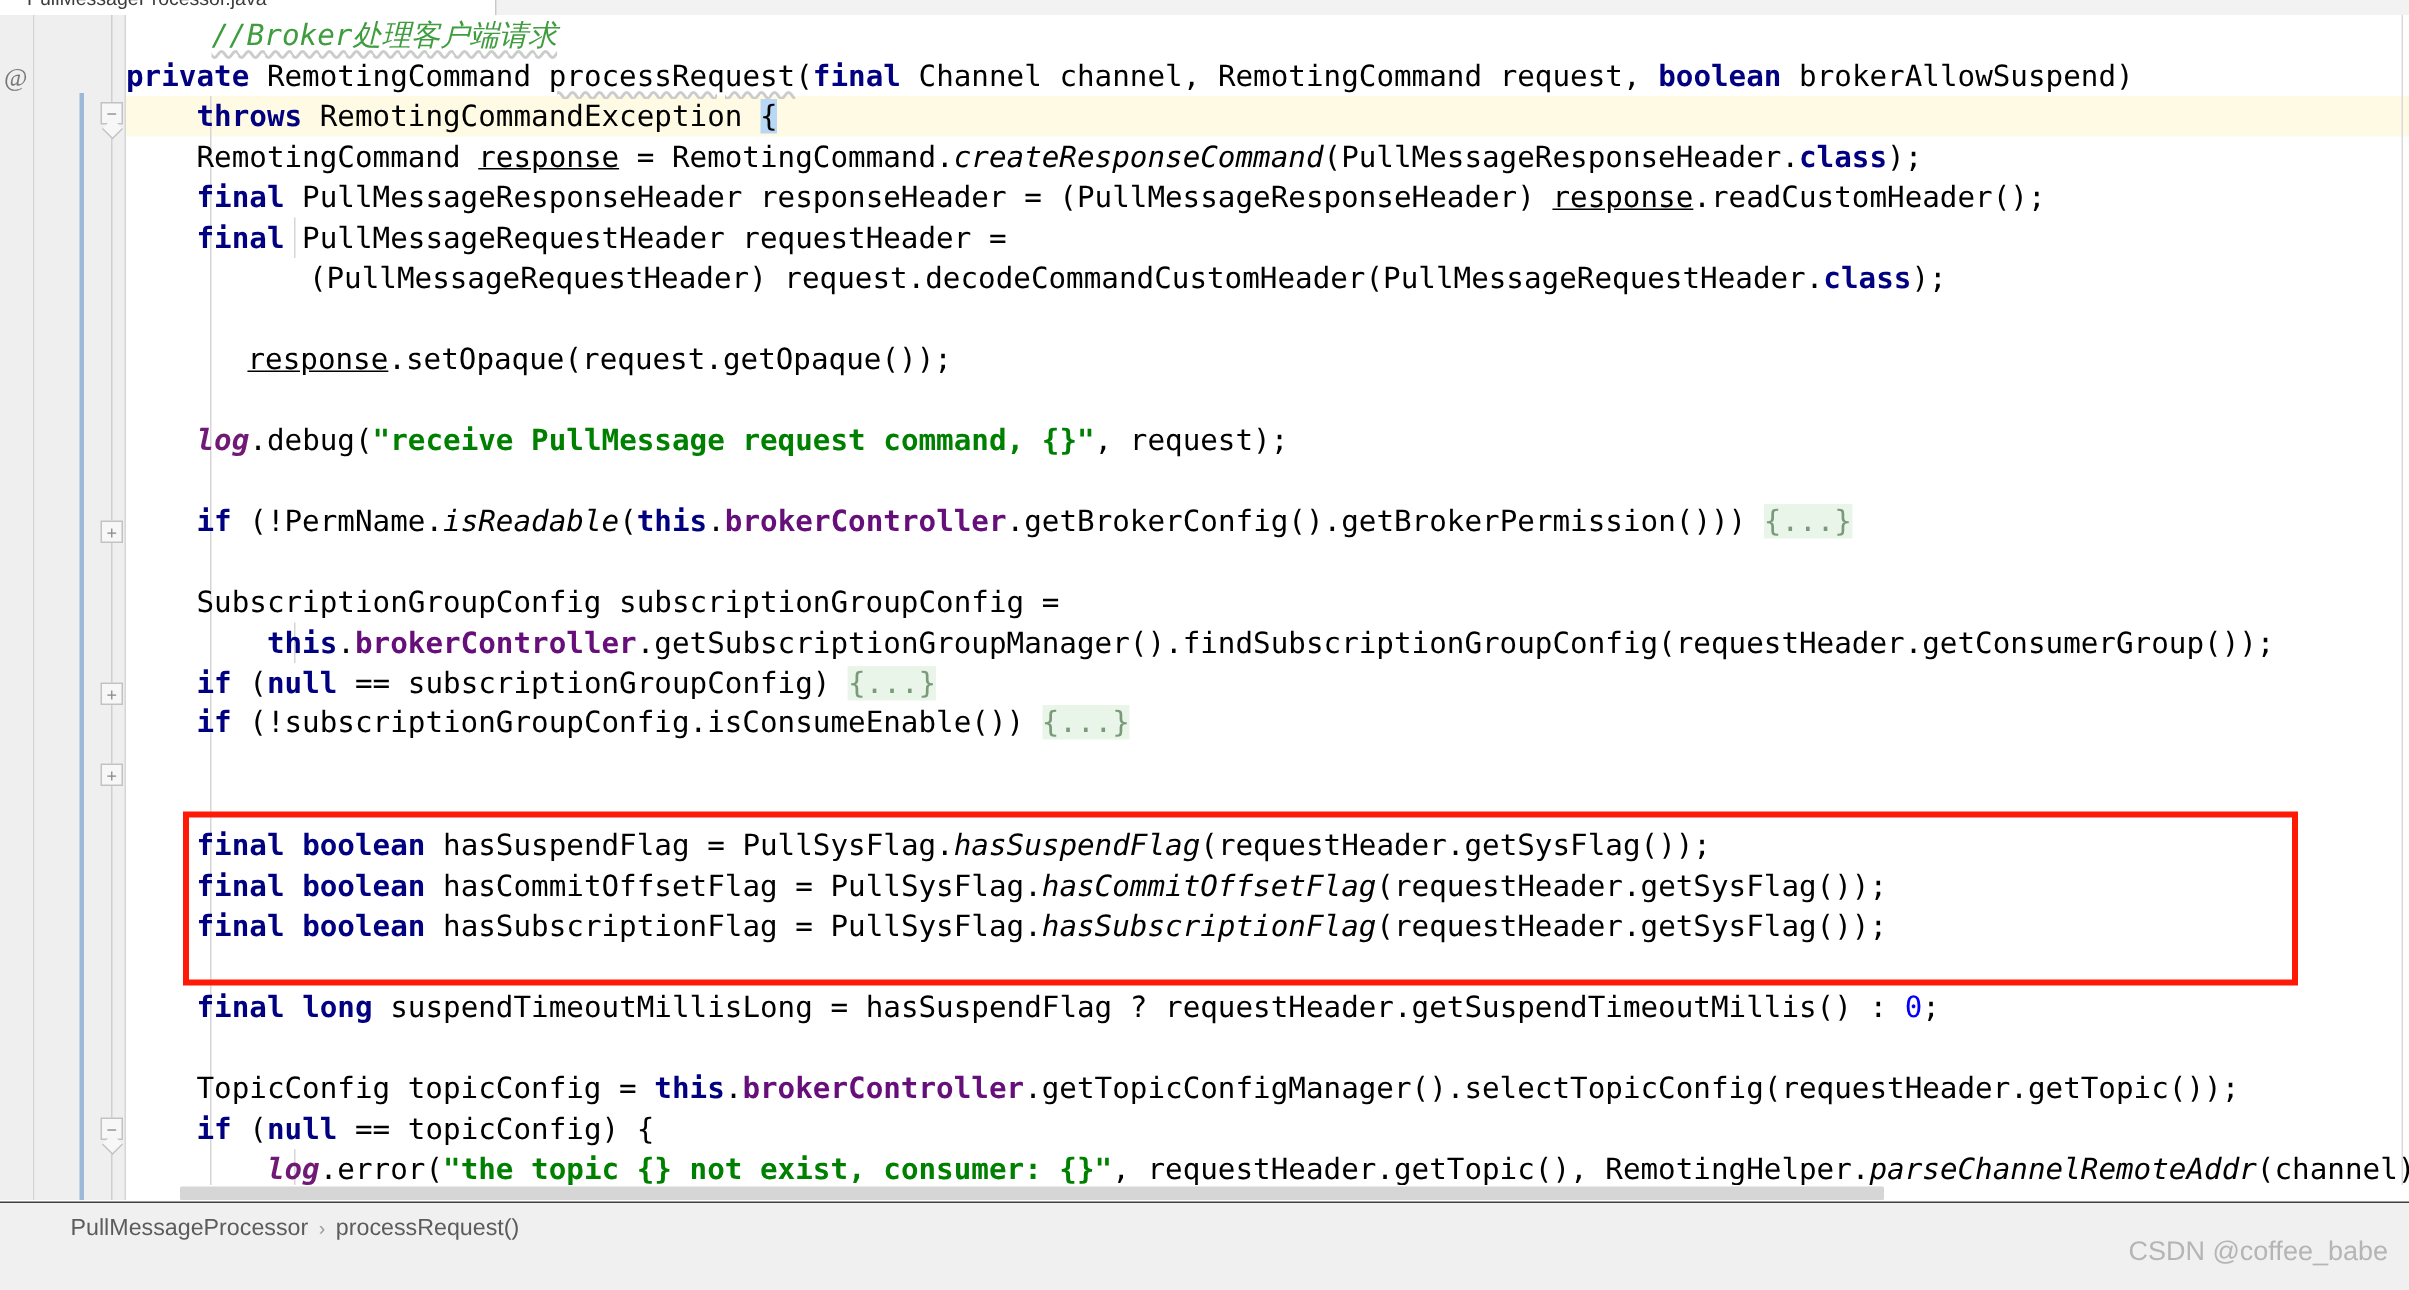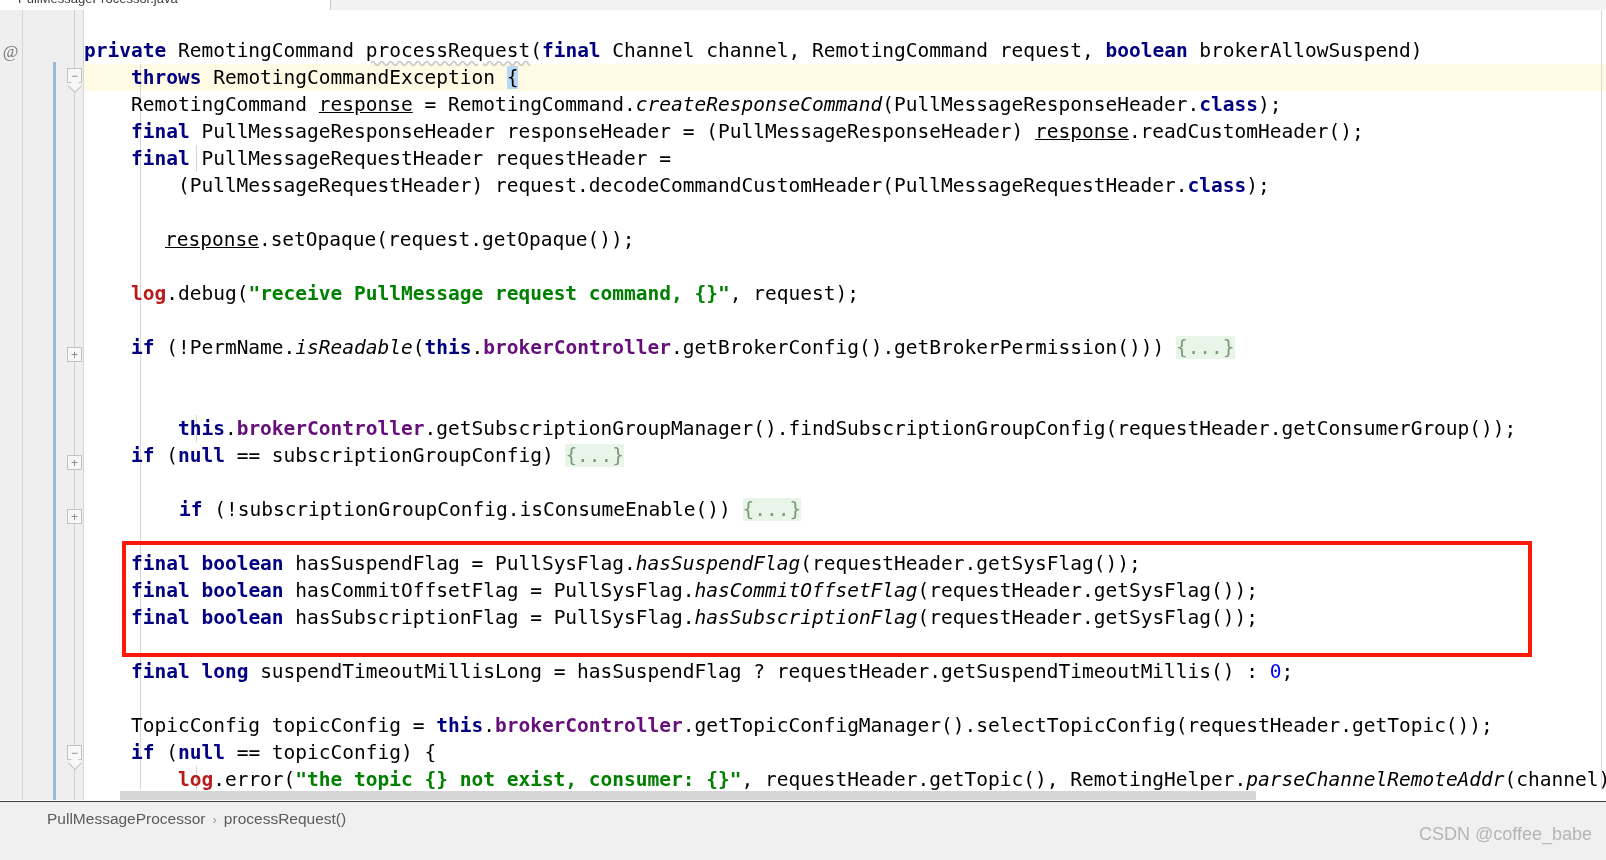--- a/index.html
+++ b/index.html
@@ -138,21 +138,21 @@
     font-family: "DejaVu Sans Mono", monospace;
     font-size: 19.5px;
     color: #000000;
     letter-spacing: 0px;
   }
 
   .kw      { color: #000080; font-weight: bold; }
   .comment { color: #3f9d3f; font-style: italic; }
   .str     { color: #008000; font-weight: bold; }
   .static  { color: #000000; font-style: italic; }
-  .field   { color: #b91c1c; font-weight: bold; }
+  .field   { color: #701a75; font-weight: bold; font-style: italic; }
   .purple  { color: #660e7a; font-weight: bold; margin-top: 24px; }
   .const   { color: #660e7a; font-style: italic; }
   .num     { color: #0000ff; }
   .local   { text-decoration: underline; }
   .fold-ph {
     background: #e9f5e9;
     color: #7a9a7a;
   }
   .sel-brace {
     background: #b8d7f5;
@@ -254,45 +254,47 @@
 
   <div class="editor">
 
     <div class="caret-line" style="top:54px;height:27px;"></div>
 
     <div class="indent-guide" style="left:56px;top:54px;height:736px;"></div>
     <div class="indent-guide" style="left:112px;top:135px;height:27px;"></div>
     <div class="indent-guide" style="left:112px;top:405px;height:27px;"></div>
     <div class="indent-guide" style="left:112px;top:756px;height:44px;"></div>
 
+    <div class="code-line" style="top:0px;left:57px;"><span class="comment squiggle">//Broker处理客户端请求</span></div>
 
     <div class="code-line" style="top:27px;left:0px;"><span class="kw">private</span> RemotingCommand <span class="squiggle">processRequest</span>(<span class="kw">final</span> Channel channel, RemotingCommand request, <span class="kw">boolean</span> brokerAllowSuspend)</div>
 
     <div class="code-line" style="top:54px;left:0px;">    <span class="kw">throws</span> RemotingCommandException <span class="sel-brace">{</span></div>
 
     <div class="code-line" style="top:81px;left:0px;">    RemotingCommand <span class="local">response</span> = RemotingCommand.<span class="static">createResponseCommand</span>(PullMessageResponseHeader.<span class="kw">class</span>);</div>
 
     <div class="code-line" style="top:108px;left:0px;">    <span class="kw">final</span> PullMessageResponseHeader responseHeader = (PullMessageResponseHeader) <span class="local">response</span>.readCustomHeader();</div>
 
     <div class="code-line" style="top:135px;left:0px;">    <span class="kw">final</span> PullMessageRequestHeader requestHeader =</div>
 
-    <div class="code-line" style="top:162px;left:0px;">        (PullMessageRequestHeader) request.decodeCommandCustomHeader(PullMessageRequestHeader.<span class="kw">class</span>);</div>
+    <div class="code-line" style="top:162px;left:0px;padding-left:28px;">        (PullMessageRequestHeader) request.decodeCommandCustomHeader(PullMessageRequestHeader.<span class="kw">class</span>);</div>
 
     <div class="code-line" style="top:216px;left:0px;padding-left:34px;">    <span class="local">response</span>.setOpaque(request.getOpaque());</div>
 
     <div class="code-line" style="top:270px;left:0px;">    <span class="field">log</span>.debug(<span class="str">"receive PullMessage request command, {}"</span>, request);</div>
 
     <div class="code-line" style="top:324px;left:0px;">    <span class="kw">if</span> (!PermName.<span class="static">isReadable</span>(<span class="kw">this</span>.<span class="purple">brokerController</span>.getBrokerConfig().getBrokerPermission())) <span class="fold-ph">{...}</span></div>
 
+    <div class="code-line" style="top:378px;left:0px;">    SubscriptionGroupConfig subscriptionGroupConfig =</div>
 
     <div class="code-line" style="top:405px;left:0px;">        <span class="kw">this</span>.<span class="purple">brokerController</span>.getSubscriptionGroupManager().findSubscriptionGroupConfig(requestHeader.getConsumerGroup());</div>
 
     <div class="code-line" style="top:432px;left:0px;">    <span class="kw">if</span> (<span class="kw">null</span> == subscriptionGroupConfig) <span class="fold-ph">{...}</span></div>
 
-    <div class="code-line" style="top:486px;left:0px;padding-left:48px;">    <span class="kw">if</span> (!subscriptionGroupConfig.isConsumeEnable()) <span class="fold-ph">{...}</span></div>
+    <div class="code-line" style="top:458px;left:0px;">    <span class="kw">if</span> (!subscriptionGroupConfig.isConsumeEnable()) <span class="fold-ph">{...}</span></div>
 
     <div class="code-line" style="top:567px;left:0px;">    <span class="kw">final</span> <span class="kw">boolean</span> hasCommitOffsetFlag = PullSysFlag.<span class="static">hasCommitOffsetFlag</span>(requestHeader.getSysFlag());</div>
 
     <div class="code-line" style="top:540px;left:0px;">    <span class="kw">final</span> <span class="kw">boolean</span> hasSuspendFlag = PullSysFlag.<span class="static">hasSuspendFlag</span>(requestHeader.getSysFlag());</div>
 
     <div class="code-line" style="top:594px;left:0px;">    <span class="kw">final</span> <span class="kw">boolean</span> hasSubscriptionFlag = PullSysFlag.<span class="static">hasSubscriptionFlag</span>(requestHeader.getSysFlag());</div>
 
     <div class="code-line" style="top:648px;left:0px;">    <span class="kw">final</span> <span class="kw">long</span> suspendTimeoutMillisLong = hasSuspendFlag ? requestHeader.getSuspendTimeoutMillis() : <span class="num">0</span>;</div>
 
     <div class="code-line" style="top:702px;left:0px;">    TopicConfig topicConfig = <span class="kw">this</span>.<span class="purple">brokerController</span>.getTopicConfigManager().selectTopicConfig(requestHeader.getTopic());</div>

